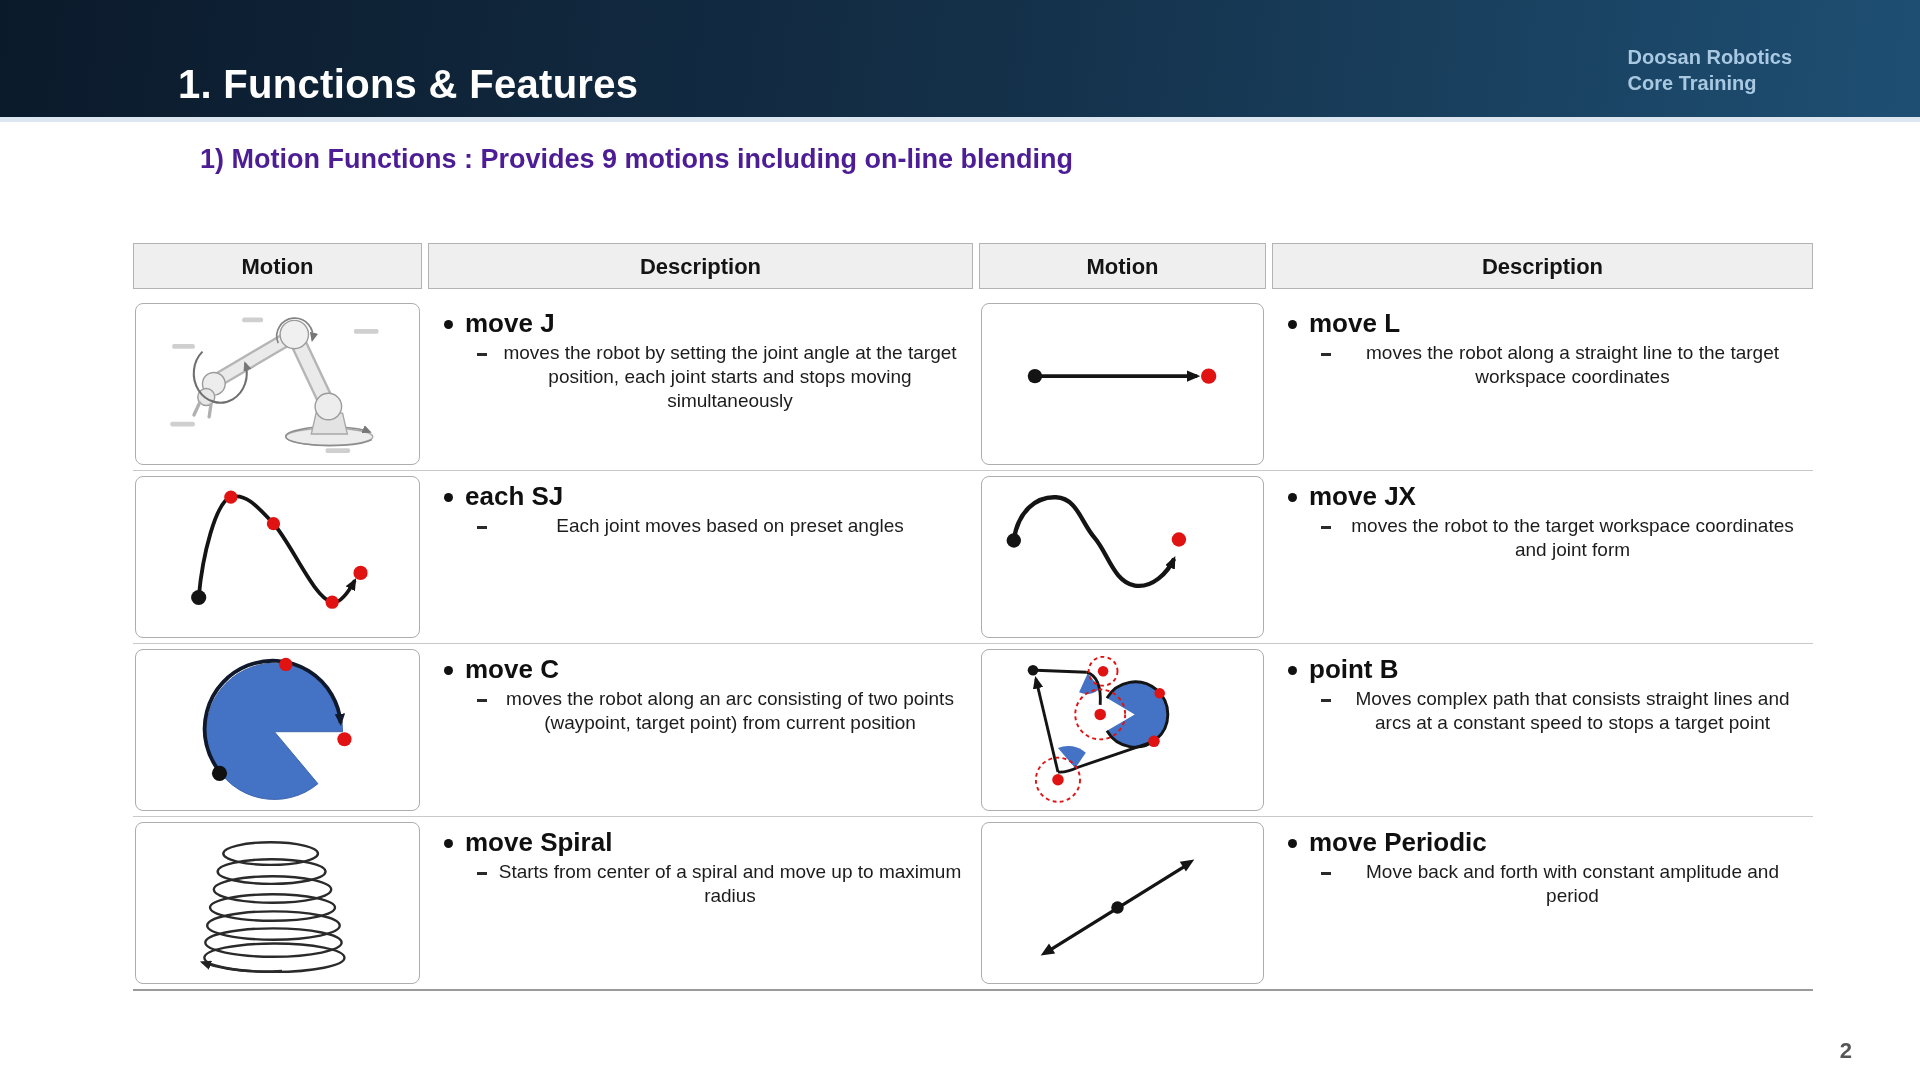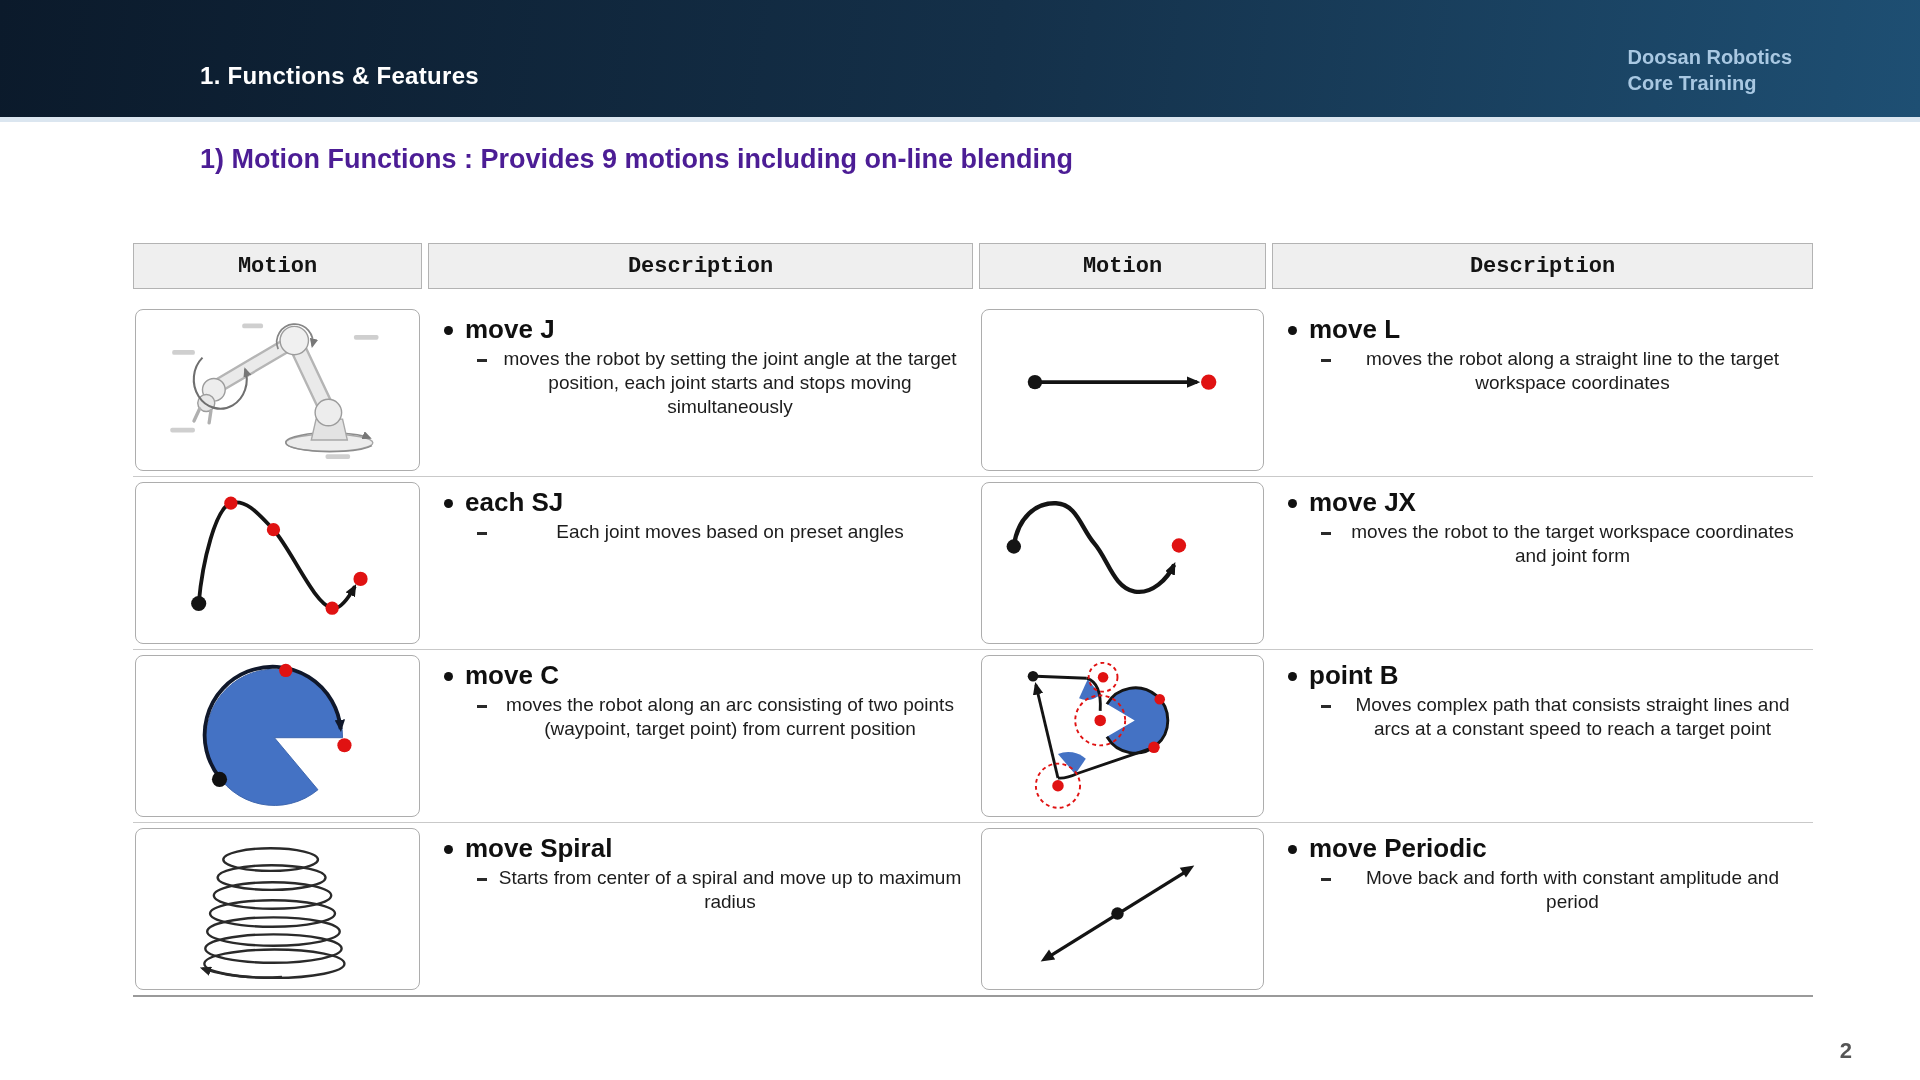--- a/index.html
+++ b/index.html
@@ -10,42 +10,42 @@
     color:var(--text,#1a1a1a);
   }
   
   .header{
     position:absolute;left:0;top:0;width:1920px;height:122px;
     background:linear-gradient(97deg,var(--header-grad-left,#0b1a2b) 0%,#143049 52%,var(--header-grad-right,#1e4f73) 100%);
     border-bottom:5px solid #dbe6f0;
     box-sizing:border-box;
   }
   .header-title{
-    position:absolute;left:200px;top:62px;
-    font-size:24px;font-weight:bold;color:var(--header-title,#ffffff);
+    position:absolute;left:178px;top:62px;
+    font-size:40px;font-weight:bold;color:var(--header-title,#ffffff);
     letter-spacing:.3px;
   }
   .brand{
     position:absolute;right:128px;top:44px;
     font-size:20px;font-weight:bold;color:var(--brand-text,#a9c8e2);
     line-height:1.32;
   }
   
   .subtitle{
     position:absolute;left:200px;top:144px;
     font-size:27px;font-weight:bold;color:#4c1d95;
   }
   
   .mtable{position:absolute;left:133px;top:243px;width:1680px;}
   .thead,.trow{
     display:grid;
     grid-template-columns:289px 545px 287px 1fr;
     column-gap:6px;
   }
-  .thead{margin-bottom:15px;font-family:Liberation Mono, monospace;}
+  .thead{margin-bottom:9px;}
   .hcell{
     height:46px;line-height:46px;text-align:center;
     background:var(--table-header-bg,#efefef);
     border:1px solid var(--table-border,#b3b3b3);
     box-sizing:border-box;
     font-size:22px;font-weight:bold;color:#141414;
   }
   .trow{height:172px;border-bottom:1px solid #c9c9c9;}
   .trow:last-child{border-bottom:2px solid #9a9a9a;}
   .motion-cell{height:100%;box-sizing:border-box;padding:5px 2px;}
@@ -267,21 +267,21 @@
           <circle class="reddot" cx="118" cy="64" r="6"></circle>
           <circle class="reddot" cx="74" cy="132" r="6"></circle>
           <circle class="reddot" cx="180" cy="42" r="5.5"></circle>
           <circle class="reddot" cx="174" cy="92" r="6"></circle>
         </svg>
       </div>
     </div>
     <div class="desc-cell">
       <div class="entry">
         <div class="entry-label">point B</div>
-        <div class="entry-desc">Moves complex path that consists straight lines and arcs at a constant speed to reach a target point</div>
+        <div class="entry-desc">Moves complex path that consists straight lines and arcs at a constant speed to stops a target point</div>
       </div>
     </div>
   </div>
 
   <div class="trow">
     <div class="motion-cell">
       <div class="motion-box">
         <svg viewBox="0 0 290 160">
           <defs>
             <marker id="ab7" markerWidth="12" markerHeight="10" refX="9" refY="5" orient="auto" markerUnits="userSpaceOnUse">

